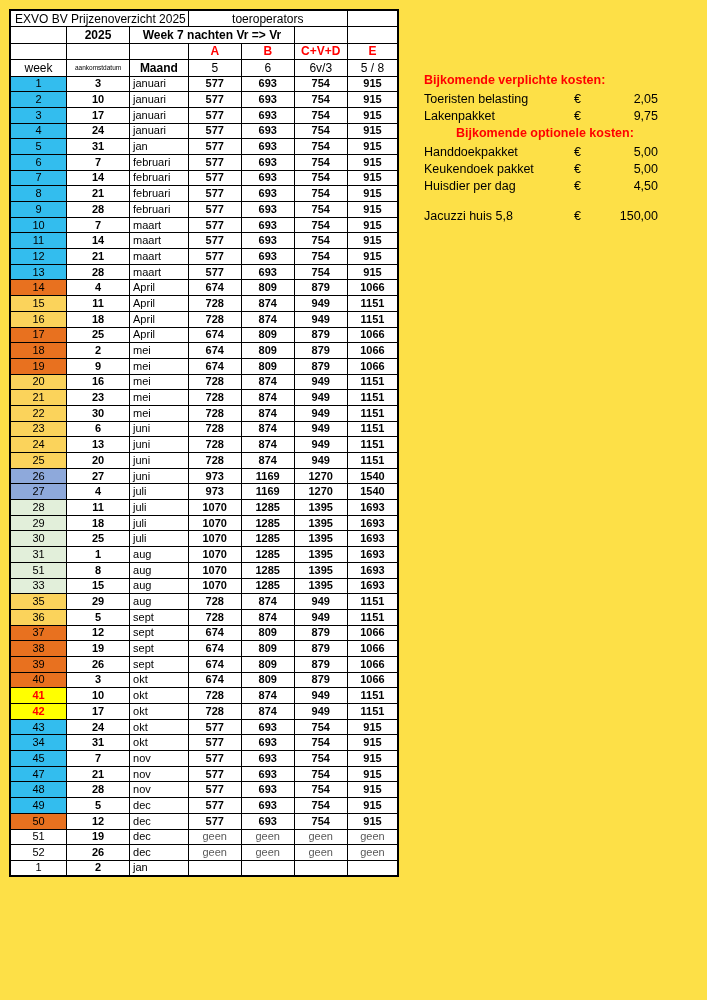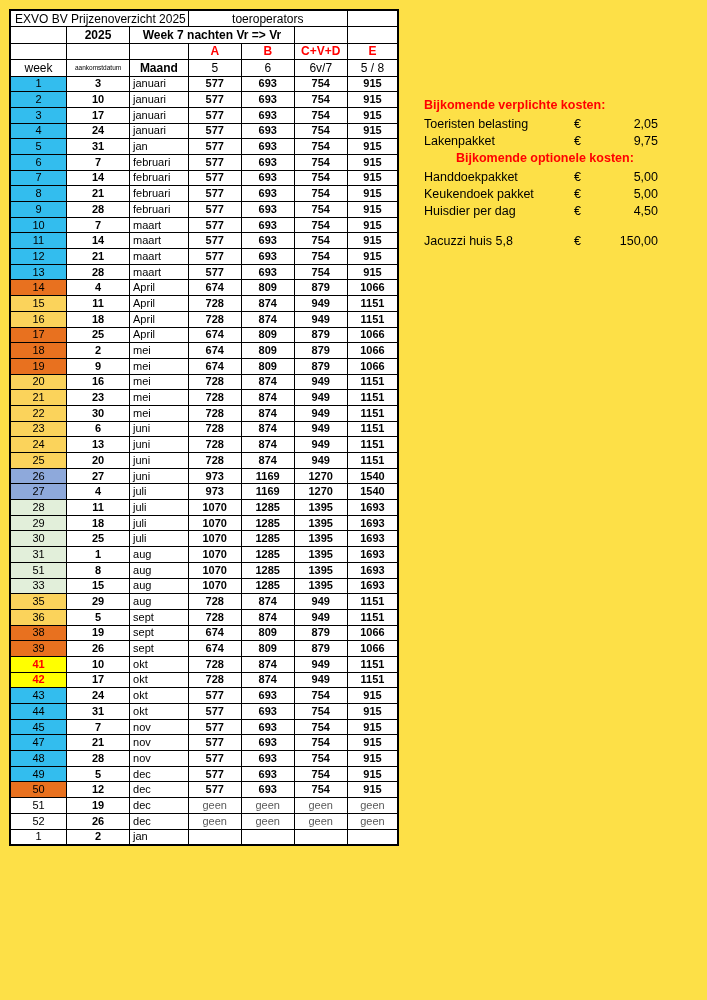--- a/index.html
+++ b/index.html
@@ -31,21 +31,21 @@
   .geen { font-weight:normal; color:#595959 !important; }
   .hot  { color:#f00; font-weight:bold; }
   .w-blue       { background:#33BDEE !important; }
   .w-orange     { background:#E8711F !important; }
   .w-gold       { background:#FBD35B !important; }
   .w-periwinkle { background:#8EA9DB !important; }
   .w-green      { background:#E2EFDA !important; }
   .w-yellow     { background:#FFFF00 !important; }
   .w-white      { background:#FFFFFF !important; }
 
-  .side { position:absolute; left:424px; top:72px; width:250px; font-size:12.5px;margin-top:25px; }
+  .side { position:absolute; left:424px; top:72px; width:250px; font-size:12.5px; }
   .side h3 { margin:0 0 3px 0; font-size:12.5px; font-weight:bold; color:#f00; line-height:16px; }
   .cost-row { display:flex; align-items:flex-start; height:17px; line-height:17px; }
   .cl { width:150px; }
   .ce { width:24px; }
   .ca { width:60px; text-align:right; }
   .gap  { margin-top:15px;padding-left:32px; }
   .gap2 { margin-top:13px; }
 </style>
 </head>
 <body>
@@ -83,21 +83,21 @@
         <td class="red b f12">B</td>
         <td class="red b f12">C+V+D</td>
         <td class="red b f12">E</td>
       </tr>
       <tr>
         <td class="f12">week</td>
         <td class="tiny">aankomstdatum</td>
         <td class="b f12">Maand</td>
         <td class="f12">5</td>
         <td class="f12">6</td>
-        <td class="f12">6v/7</td>
+        <td class="f12">6v/3</td>
         <td class="f12">5 / 8</td>
       </tr>
     </thead>
     <tbody>
         <tr>
           <td class="c-week w-blue">1</td>
           <td class="c-day">3</td>
           <td class="c-month">januari</td>
           <td class="c-price">577</td>
           <td class="c-price">693</td>
@@ -404,38 +404,56 @@
         <tr>
           <td class="c-week w-gold">36</td>
           <td class="c-day">5</td>
           <td class="c-month">sept</td>
           <td class="c-price">728</td>
           <td class="c-price">874</td>
           <td class="c-price">949</td>
           <td class="c-price">1151</td>
         </tr>
         <tr>
+          <td class="c-week w-orange">37</td>
+          <td class="c-day">12</td>
+          <td class="c-month">sept</td>
+          <td class="c-price">674</td>
+          <td class="c-price">809</td>
+          <td class="c-price">879</td>
+          <td class="c-price">1066</td>
+        </tr>
+        <tr>
           <td class="c-week w-orange">38</td>
           <td class="c-day">19</td>
           <td class="c-month">sept</td>
           <td class="c-price">674</td>
           <td class="c-price">809</td>
           <td class="c-price">879</td>
           <td class="c-price">1066</td>
         </tr>
         <tr>
           <td class="c-week w-orange">39</td>
           <td class="c-day">26</td>
           <td class="c-month">sept</td>
           <td class="c-price">674</td>
           <td class="c-price">809</td>
           <td class="c-price">879</td>
           <td class="c-price">1066</td>
         </tr>
         <tr>
+          <td class="c-week w-orange">40</td>
+          <td class="c-day">3</td>
+          <td class="c-month">okt</td>
+          <td class="c-price">674</td>
+          <td class="c-price">809</td>
+          <td class="c-price">879</td>
+          <td class="c-price">1066</td>
+        </tr>
+        <tr>
           <td class="c-week w-yellow hot">41</td>
           <td class="c-day">10</td>
           <td class="c-month">okt</td>
           <td class="c-price">728</td>
           <td class="c-price">874</td>
           <td class="c-price">949</td>
           <td class="c-price">1151</td>
         </tr>
         <tr>
           <td class="c-week w-yellow hot">42</td>
@@ -449,21 +467,21 @@
         <tr>
           <td class="c-week w-blue">43</td>
           <td class="c-day">24</td>
           <td class="c-month">okt</td>
           <td class="c-price">577</td>
           <td class="c-price">693</td>
           <td class="c-price">754</td>
           <td class="c-price">915</td>
         </tr>
         <tr>
-          <td class="c-week w-blue">44</td>
+          <td class="c-week w-blue">34</td>
           <td class="c-day">31</td>
           <td class="c-month">okt</td>
           <td class="c-price">577</td>
           <td class="c-price">693</td>
           <td class="c-price">754</td>
           <td class="c-price">915</td>
         </tr>
         <tr>
           <td class="c-week w-blue">45</td>
           <td class="c-day">7</td>

